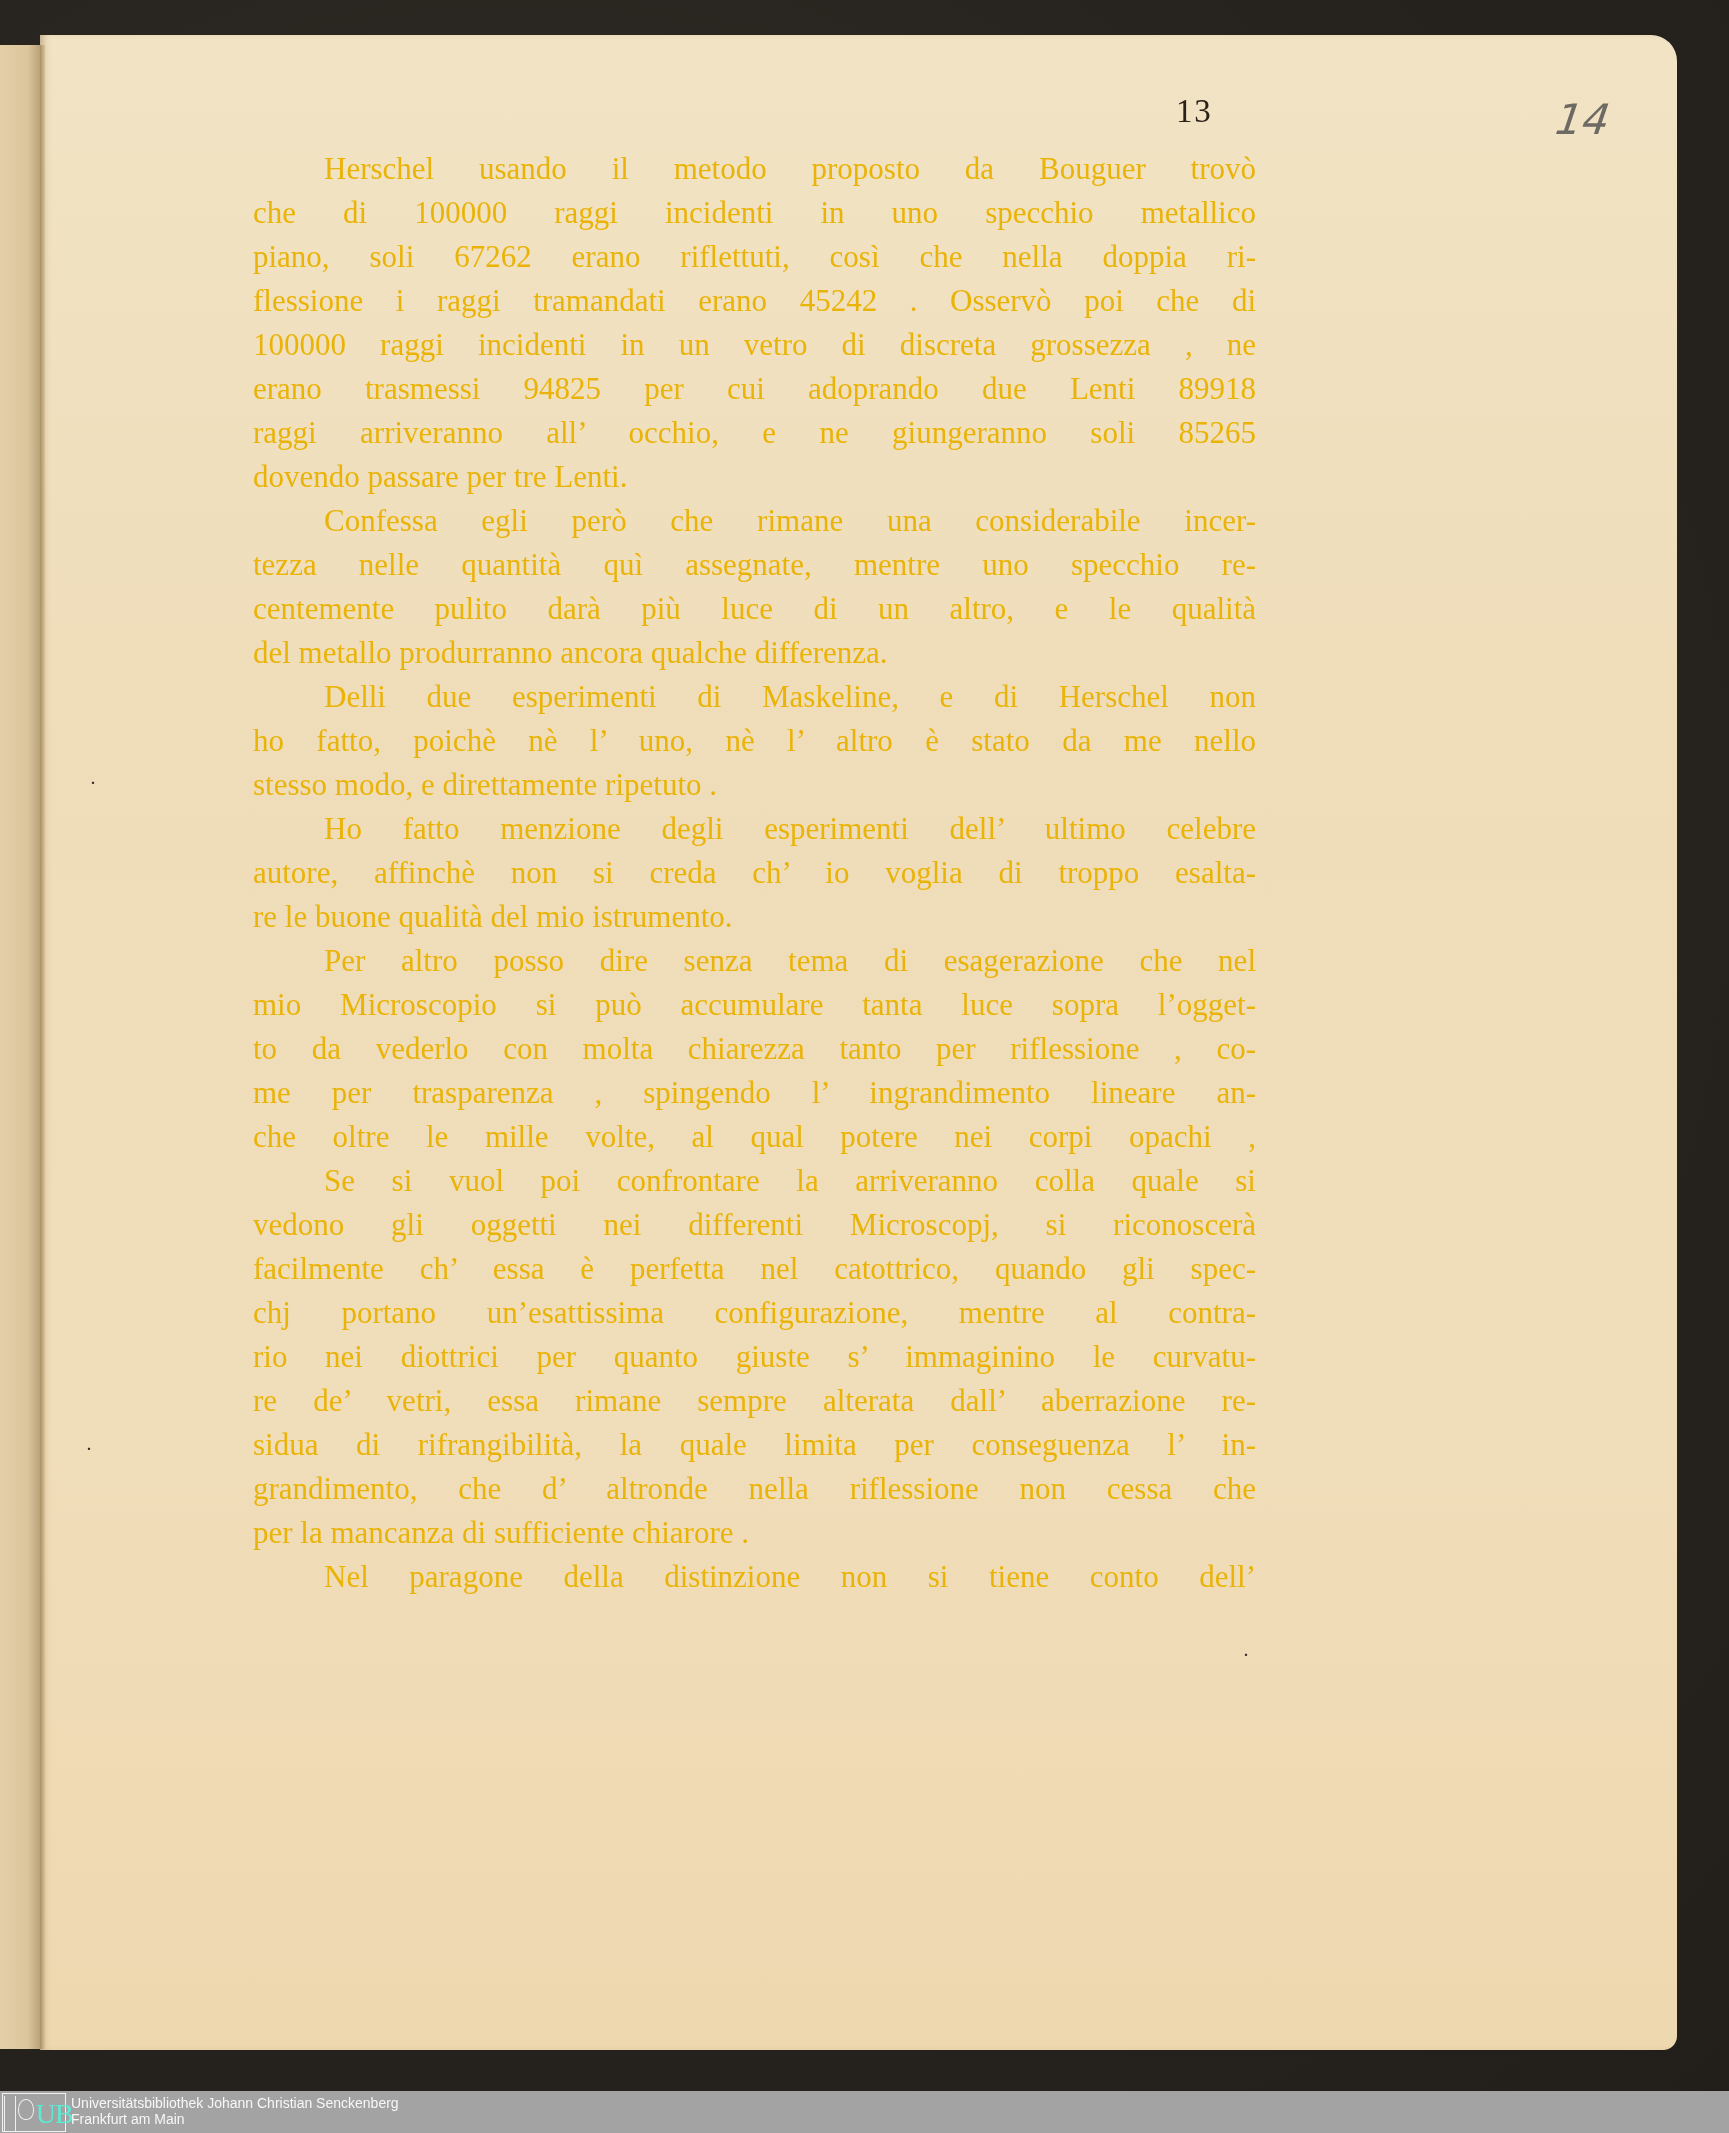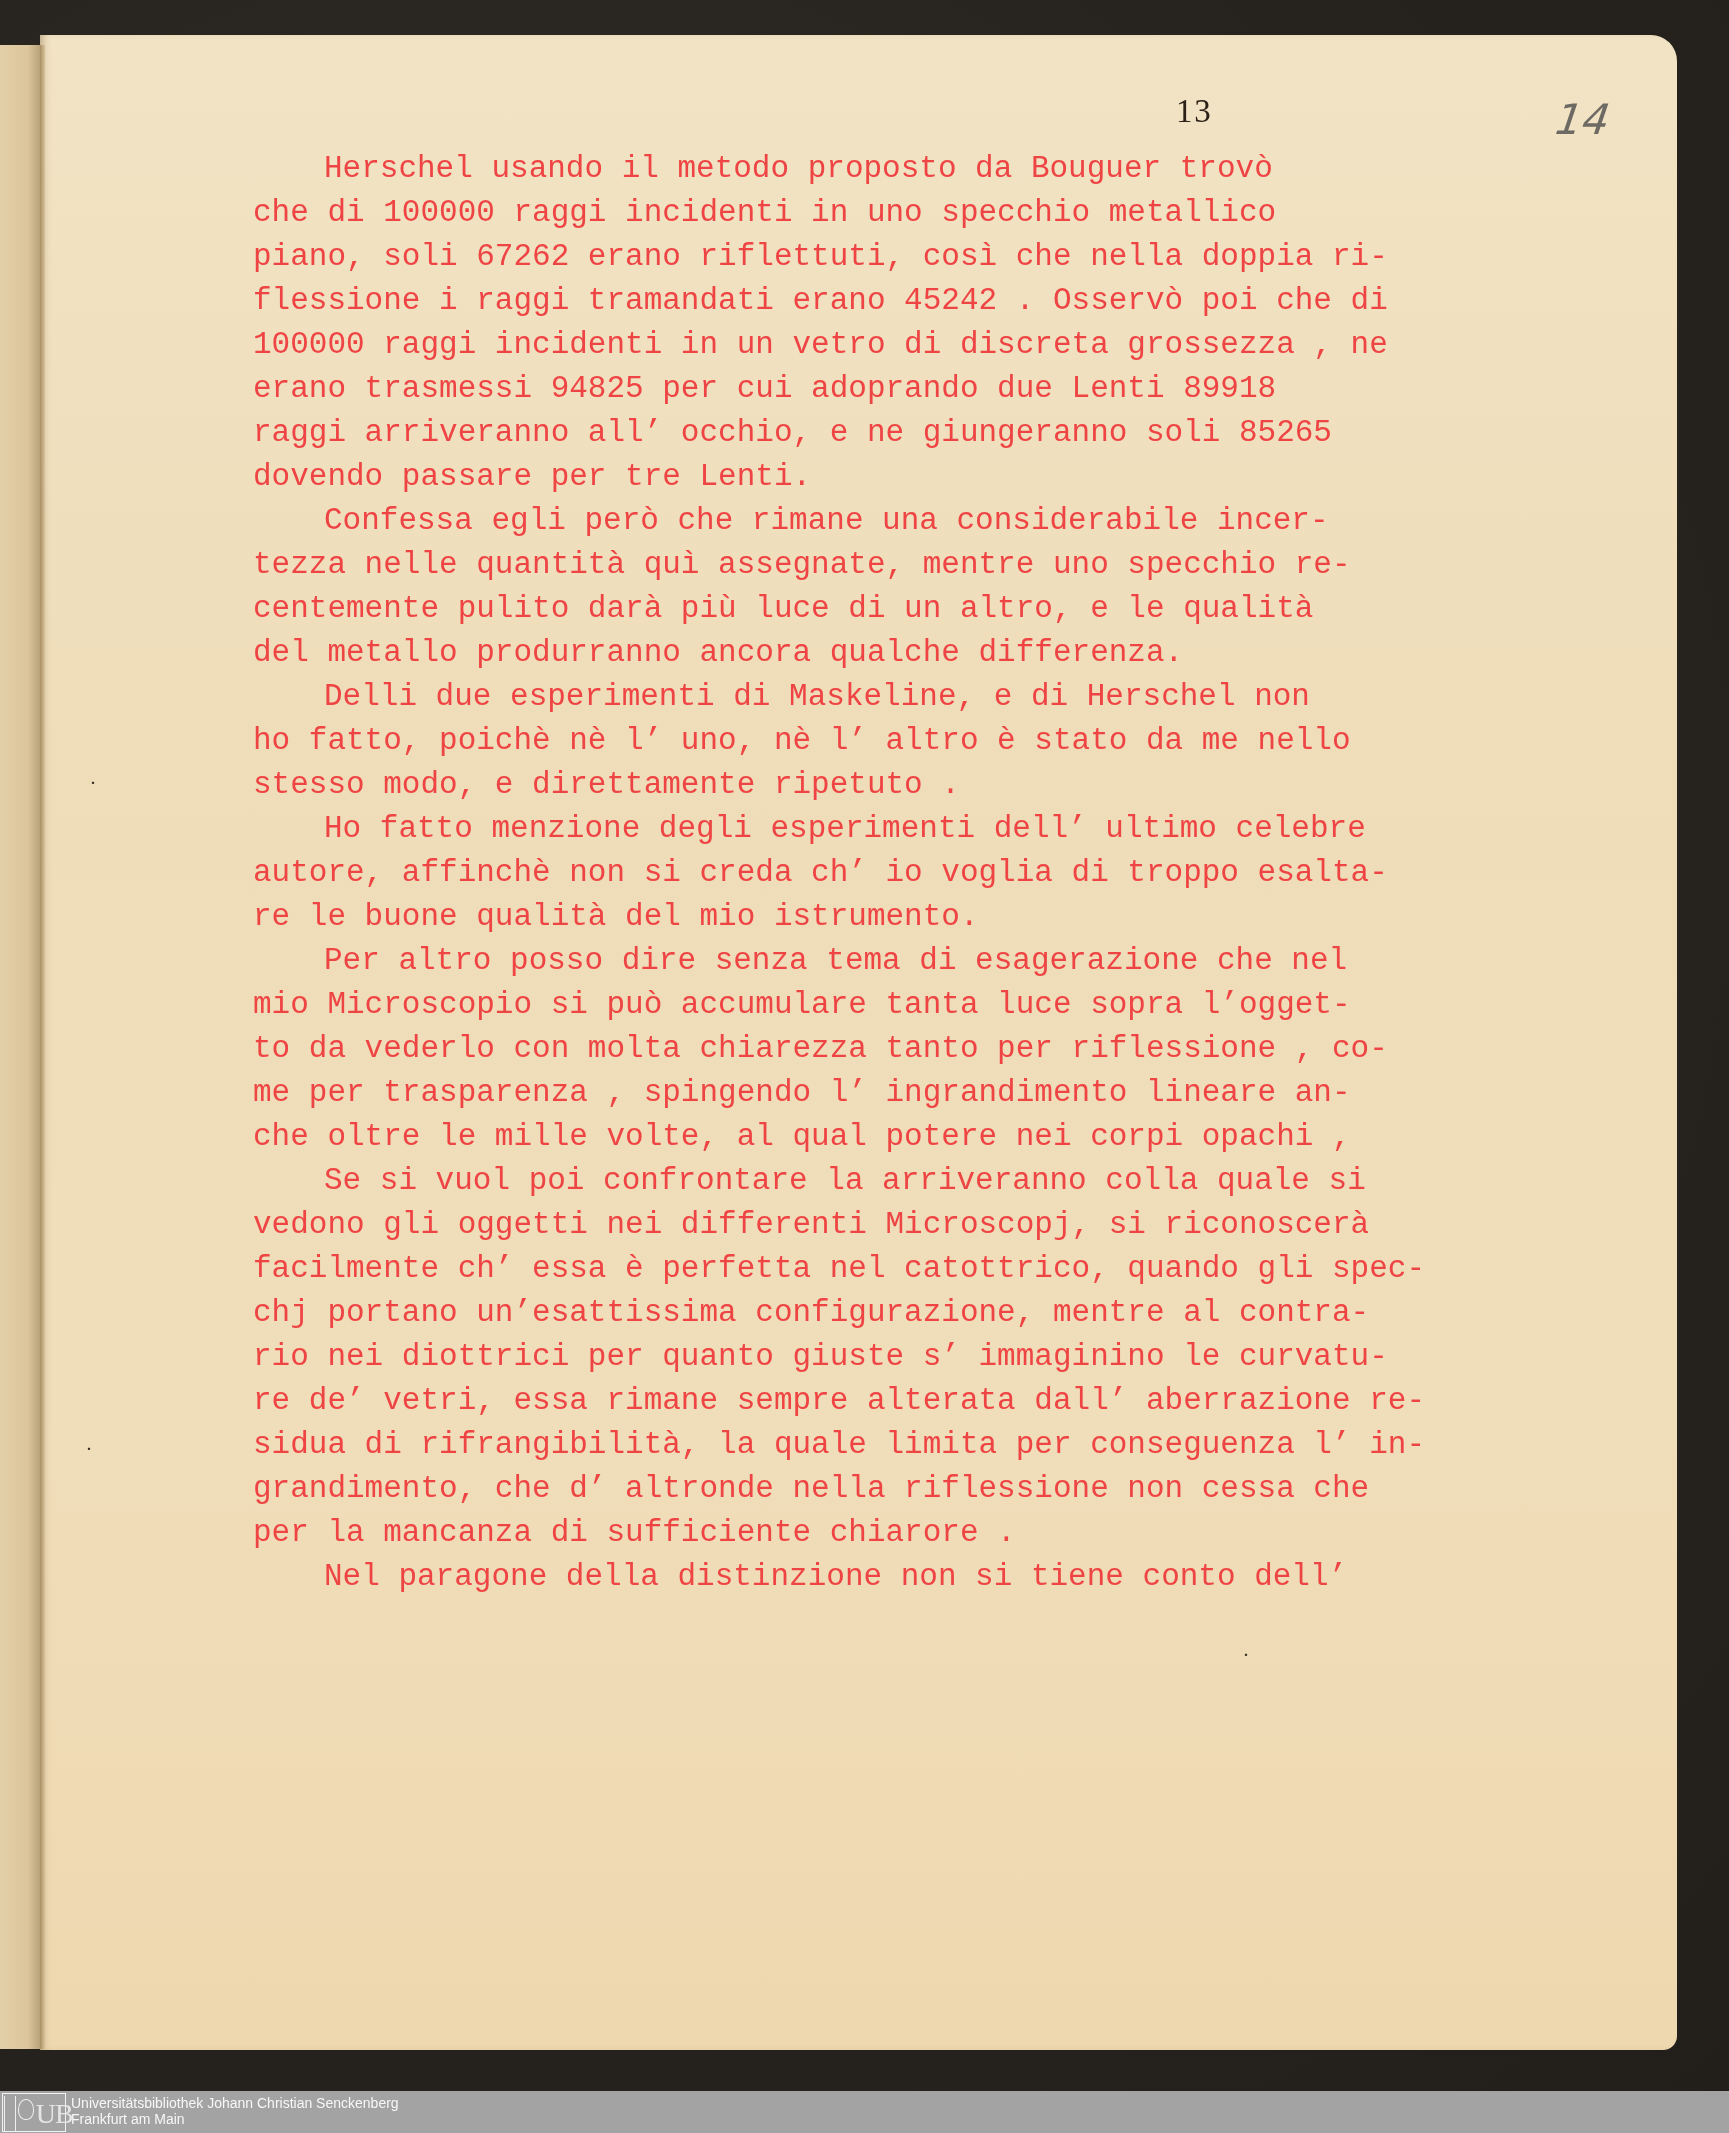--- a/index.html
+++ b/index.html
@@ -31,22 +31,22 @@
     position: absolute; left: 1176px; top: 93px;
     font-size: 33px; color: #2b2118; letter-spacing: 1.7px; font-family: Liberation Serif, serif;
   }
   .folio {
     position: absolute; left: 1556px; top: 95px;
     font-family: "DejaVu Sans", sans-serif; font-style: italic;
     font-size: 42px; color: #6d6a63; transform: skewX(-8deg);
   }
   .text-block {
     position: absolute; left: 253px; top: 147px; width: 1003px;
-    font-family: Liberation Mono, monospace;
-    font-size: 31px; line-height: 44px; color: #ef4444;
+    font-family: Liberation Serif, serif;
+    font-size: 31px; line-height: 44px; color: #eab308;
   }
   .line {
     display: block; white-space: nowrap;
     text-align: justify; text-align-last: justify;
     height: 44px;
   }
   .line.indent { padding-left: 71px; }
   .line.last { text-align-last: left; }
   .marks span { position: absolute; color: #3a3028; font-size: 19px; }
   .footer {
@@ -63,21 +63,21 @@
     box-sizing: border-box;
   }
   .ub-logo .head {
     position: absolute; left: 15.6px; top: 5.2px; width: 15.6px; height: 21px;
     border: 1.7px solid #f0f0f0; border-radius: 50% 50% 45% 45%;
     box-sizing: border-box;
   }
   .ub-logo .ub-text {
     position: absolute; left: 33px; top: 5.2px;
     font-family: "Liberation Serif", serif; font-size: 28px; line-height: 29px;
-    color: #e5e5e5; letter-spacing: -0.9px;
+    color: #5eead4; letter-spacing: -0.9px;
   }
   .footer-text {
     position: absolute; left: 71px; top: 2095px;
     font-family: "Liberation Sans", sans-serif; font-size: 14px;
     line-height: 16.4px; color: #f7f7f7;
   }
 </style>
 </head>
 <body>
 

